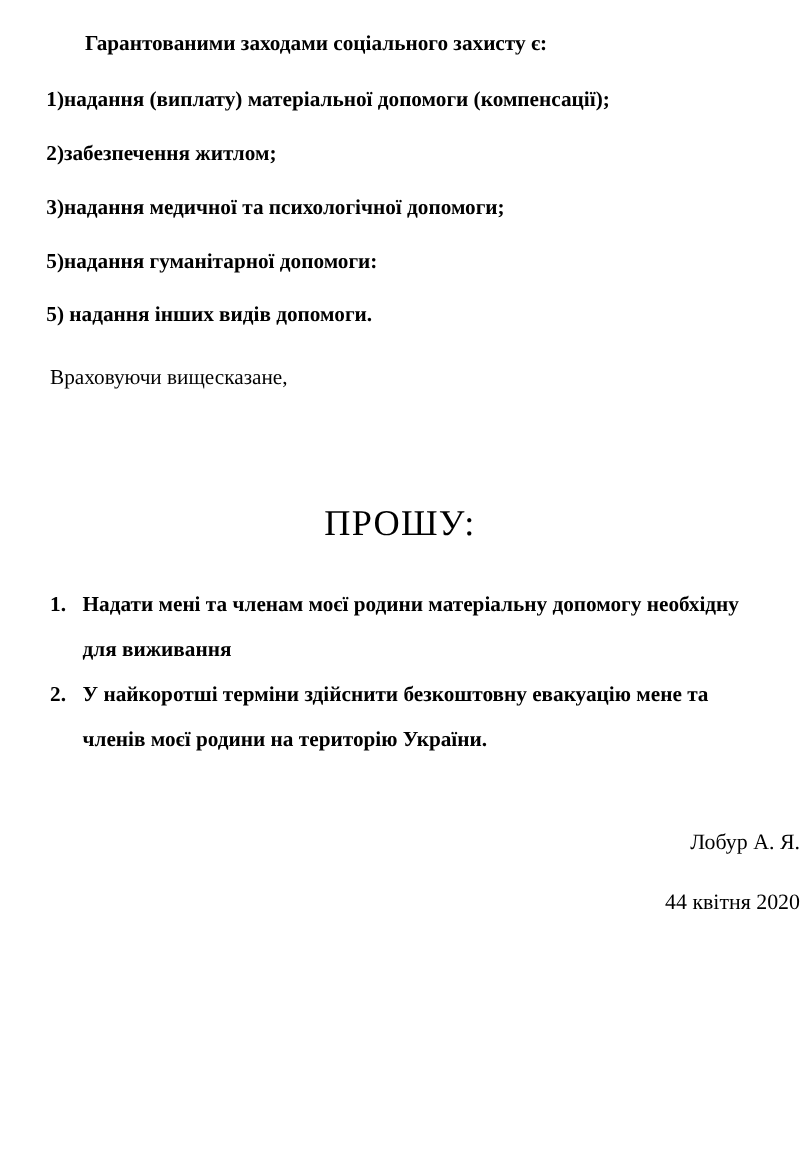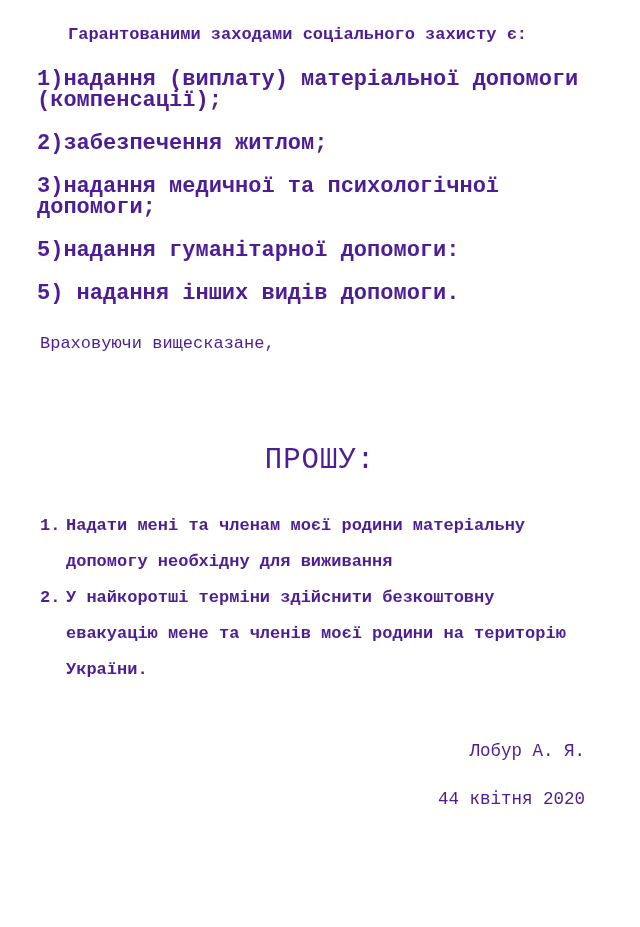--- a/index.html
+++ b/index.html
@@ -5,37 +5,37 @@
   html, body {
     margin: 0;
     padding: 0;
     background: #ffffff;
   }
   .page {
     position: relative;
     width: 640px;
     height: 927px;
     background: #ffffff;
-    font-family: Liberation Mono, monospace;
-    color: #4c1d95;
+    font-family: Liberation Serif, serif;
+    color: #000000;
     overflow: hidden;
     box-sizing: border-box;
     padding-top: 24px;
   }
   .intro-heading {
     font-weight: bold;
     font-size: 17px;
     padding-left: 68px;
     padding-right: 40px;
     margin: 0 0 24px 0;
     line-height: 21px;
   }
   .guarantee-item {
     font-weight: bold;
-    font-size: 22px;
+    font-size: 17px;
     padding-left: 37px;
     padding-right: 30px;
     margin: 0 0 22px 0;
     line-height: 21px;
   }
   .body-paragraph {
     font-weight: normal;
     font-size: 17.5px;
     margin: 30px 38px 0 40px;
     text-indent: 16px;
@@ -63,21 +63,20 @@
     line-height: 36px;
   }
   .request-number {
     flex: 0 0 26px;
   }
   .request-text {
     flex: 1 1 auto;
   }
   .signature-block {
     margin-top: 52px;
-    padding-right: 55px;
     text-align: right;
     font-weight: normal;
     font-size: 17.5px;
   }
   .signature-name {
     margin: 0 0 26px 0;
     line-height: 22px;
   }
   .signature-date {
     margin: 0;

